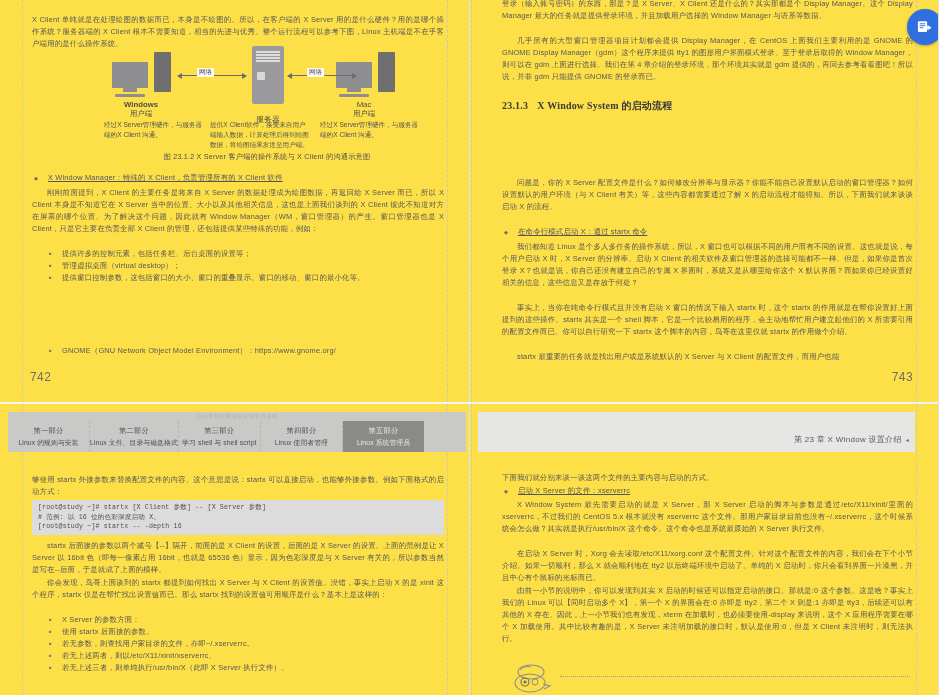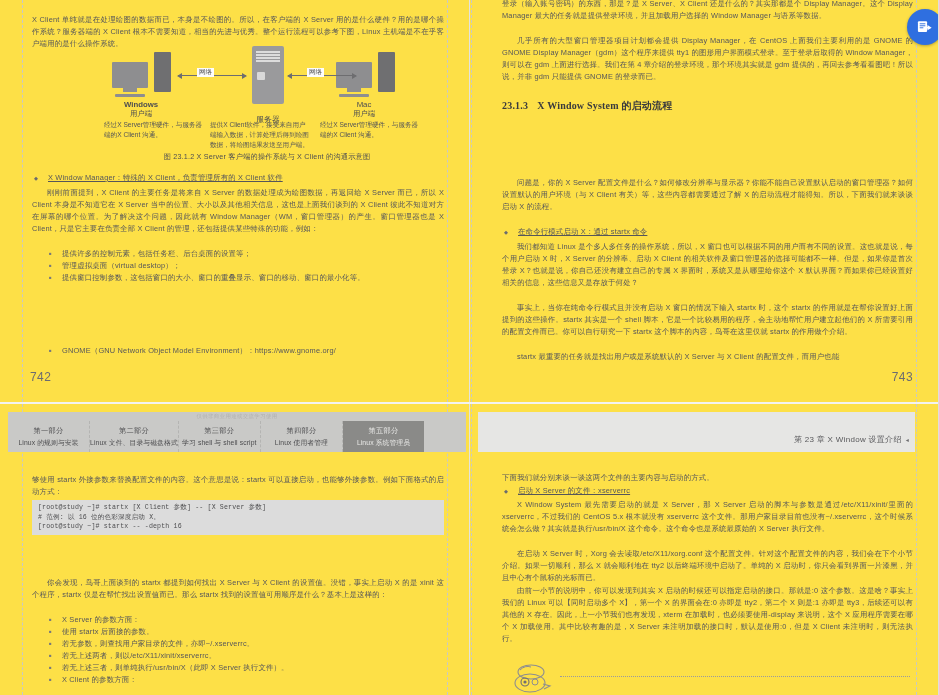--- a/index.html
+++ b/index.html
@@ -277,30 +277,32 @@
       </div>
 
       <div class="col" style="top:70px;">
         <p class="para noind">够使用 startx 外接参数来替换配置文件的内容。这个意思是说：startx 可以直接启动，也能够外接参数。例如下面格式的启动方式：</p>
       </div>
 
       <div class="code" style="left:32px;top:96px;right:26px;">[root@study ~]# startx [X Client 参数] -- [X Server 参数]
 # 范例: 以 16 位的色彩深度启动 X。
 [root@study ~]# startx -- -depth 16</div>
 
+      <div class="col" style="top:136px;">
+        <p class="para">startx 后面接的参数以两个减号【--】隔开，前面的是 X Client 的设置，后面的是 X Server 的设置。上面的范例是让 X Server 以 16bit 色（即每一像素占用 16bit，也就是 65536 色）显示，因为色彩深度是与 X Server 有关的，所以参数当然是写在--后面，于是就成了上面的模样。</p>
+      </div>
       <div class="col" style="top:173px;">
         <p class="para">你会发现，鸟哥上面谈到的 startx 都提到如何找出 X Server 与 X Client 的设置值。没错，事实上启动 X 的是 xinit 这个程序，startx 仅是在帮忙找出设置值而已。那么 startx 找到的设置值可用顺序是什么？基本上是这样的：</p>
       </div>
       <div class="col" style="top:210px;">
         <p class="subbullet">X Server 的参数方面：</p>
         <p class="subbullet">使用 startx 后面接的参数。</p>
         <p class="subbullet">若无参数，则查找用户家目录的文件，亦即~/.xserverrc。</p>
         <p class="subbullet">若无上述两者，则以/etc/X11/xinit/xserverrc。</p>
         <p class="subbullet">若无上述三者，则单纯执行/usr/bin/X（此即 X Server 执行文件）。</p>
-        <p class="subbullet">X Client 的参数方面：</p>
       </div>
     </div>
 
     <div class="page page-right">
       <div class="gutter" style="left:1px;"></div>
       <div class="gutter" style="left:446px;"></div>
 
       <div class="runhead-bg"></div>
       <div class="runhead">
         <span>第 23 章   X Window 设置介绍</span><span class="mark">◂</span>

